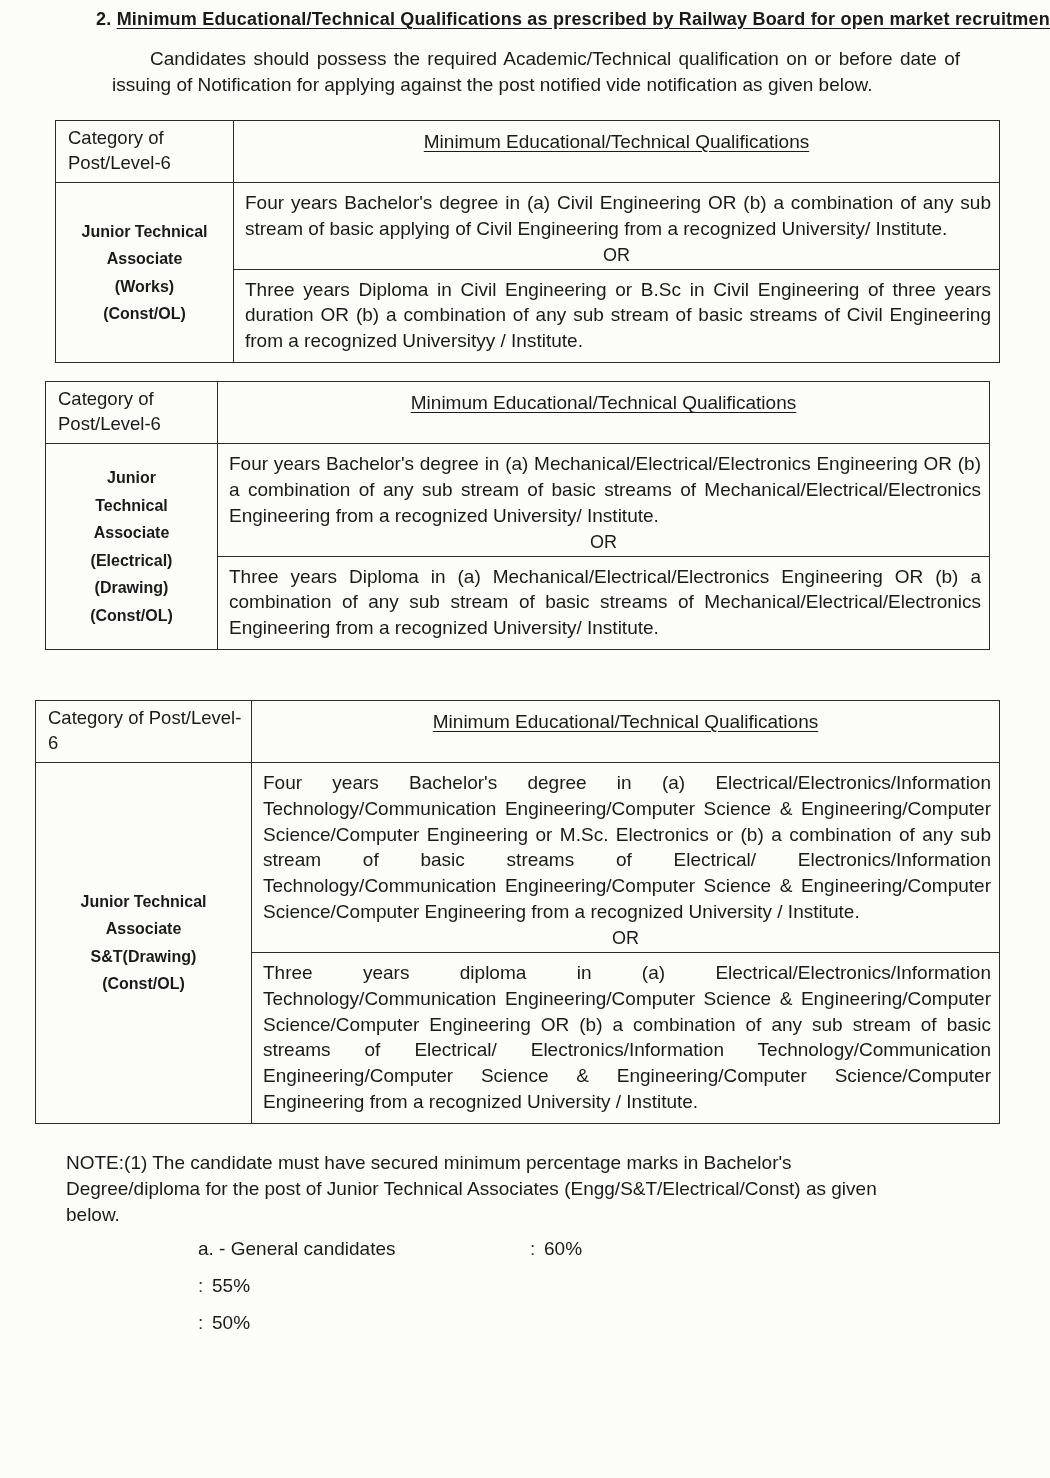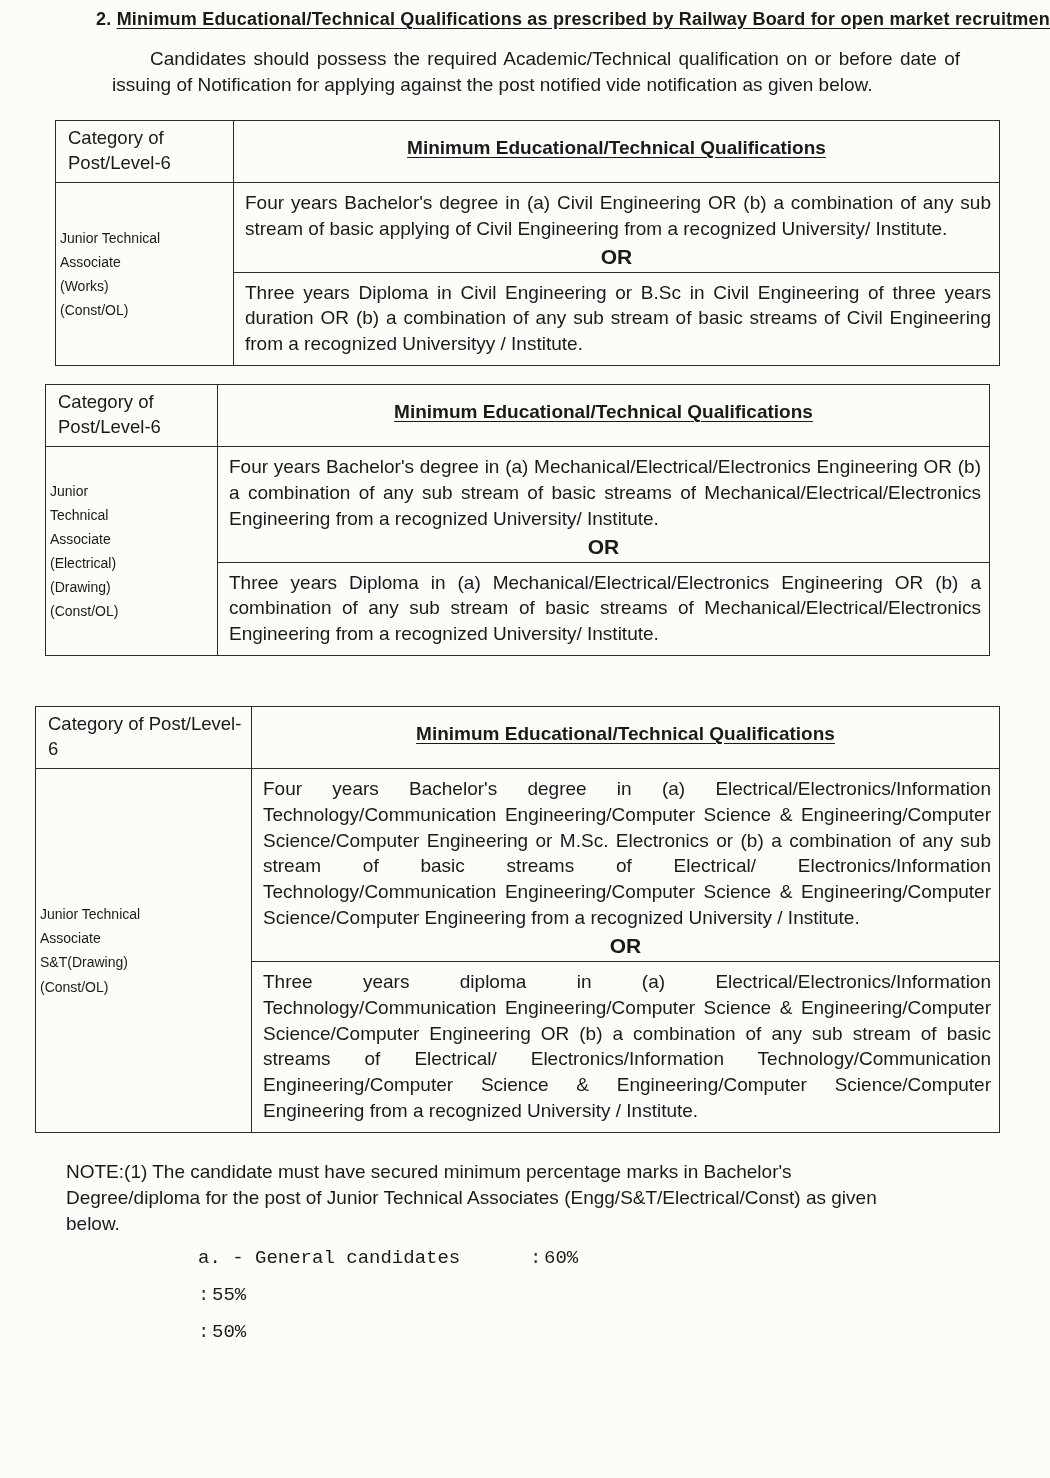--- a/index.html
+++ b/index.html
@@ -44,53 +44,54 @@
   .t2 .cat-col { width: 172px; }
   .t3 .cat-col { width: 216px; }
   .cat-header {
     font-size: 18.5px;
     padding: 5px 8px 6px 12px;
     line-height: 1.35;
     vertical-align: top;
   }
   .qual-header {
     text-align: center;
-    font-weight: 700;
+    font-weight: 400;
     font-size: 19px;
-    padding: 16px 6px 20px;
+    padding: 10px 6px 20px;
   }
   .qual-header .u { text-decoration: underline; text-underline-offset: 3px; }
   td.cat-cell {
     vertical-align: middle !important;
-    font-size: 14px;
+    text-align: center;
+    font-size: 16px;
     padding: 8px 4px;
+    font-weight: bold;
   }
   .cat-line { line-height: 1.72; }
   td.qual-cell { padding: 0; }
   .qb {
     padding: 7px 8px 2px 11px;
     font-size: 19px;
     line-height: 1.36;
     text-align: justify;
   }
   .or-row {
     text-align: center;
-    font-size: 21px;
+    font-size: 18px;
     padding: 1px 0 3px;
-    font-weight: bold;
   }
   .qb2 { border-top: 1.8px solid #2c2c2c; padding-bottom: 8px; }
   .note {
     margin: 26px 0 0 66px;
     width: 822px;
     font-size: 19px;
     line-height: 1.37;
   }
   .note .b { font-weight: 400; }
-  .pct-list { margin: 10px 2px 0 198px; font-family: Liberation Mono, monospace; }
+  .pct-list { margin: 10px 2px 0 198px; }
   .pct-row { display: flex; align-items: baseline; margin-bottom: 15px; font-size: 19px; }
   .pct-label { width: 332px; }
   .pct-colon { width: 14px; color: #333; }
   .pct-value { }
 </style>
 </head>
 <body>
 
 <div class="heading">
   <span>2.</span>

